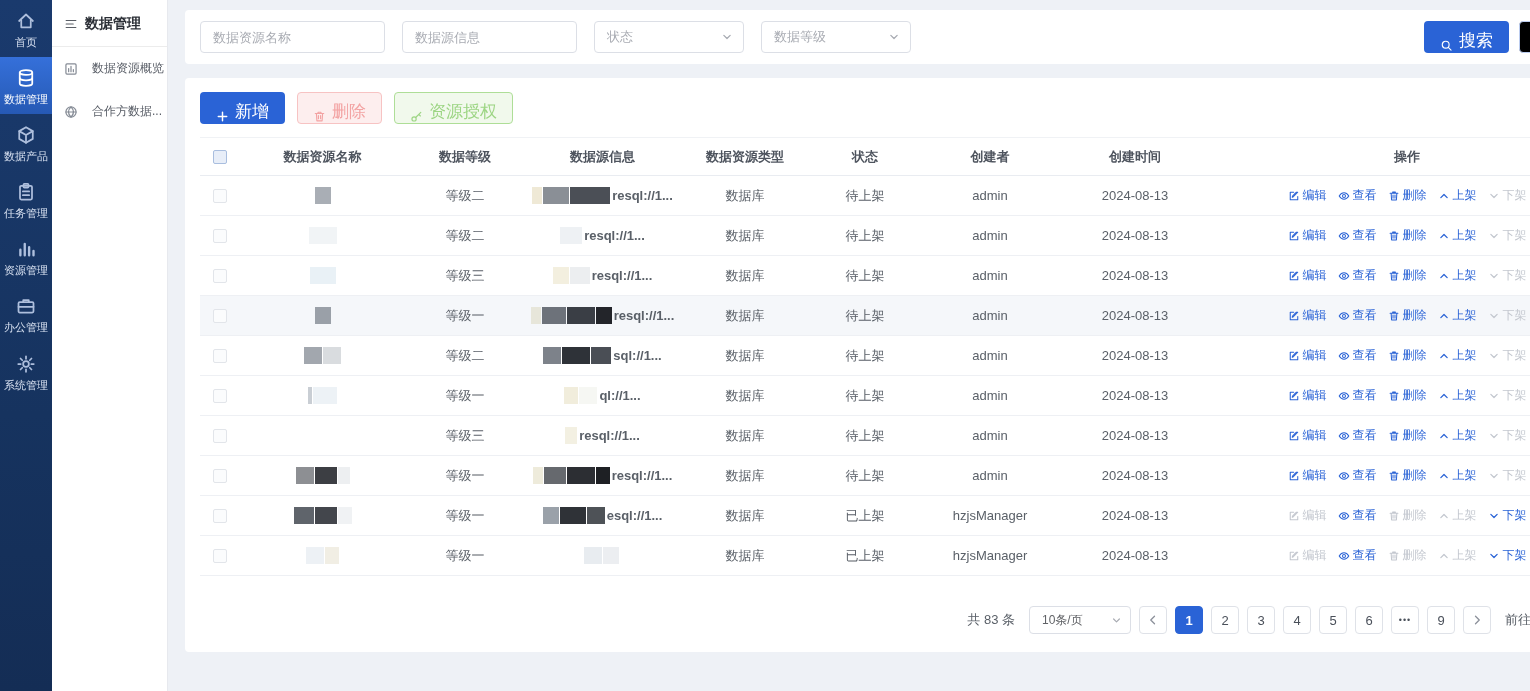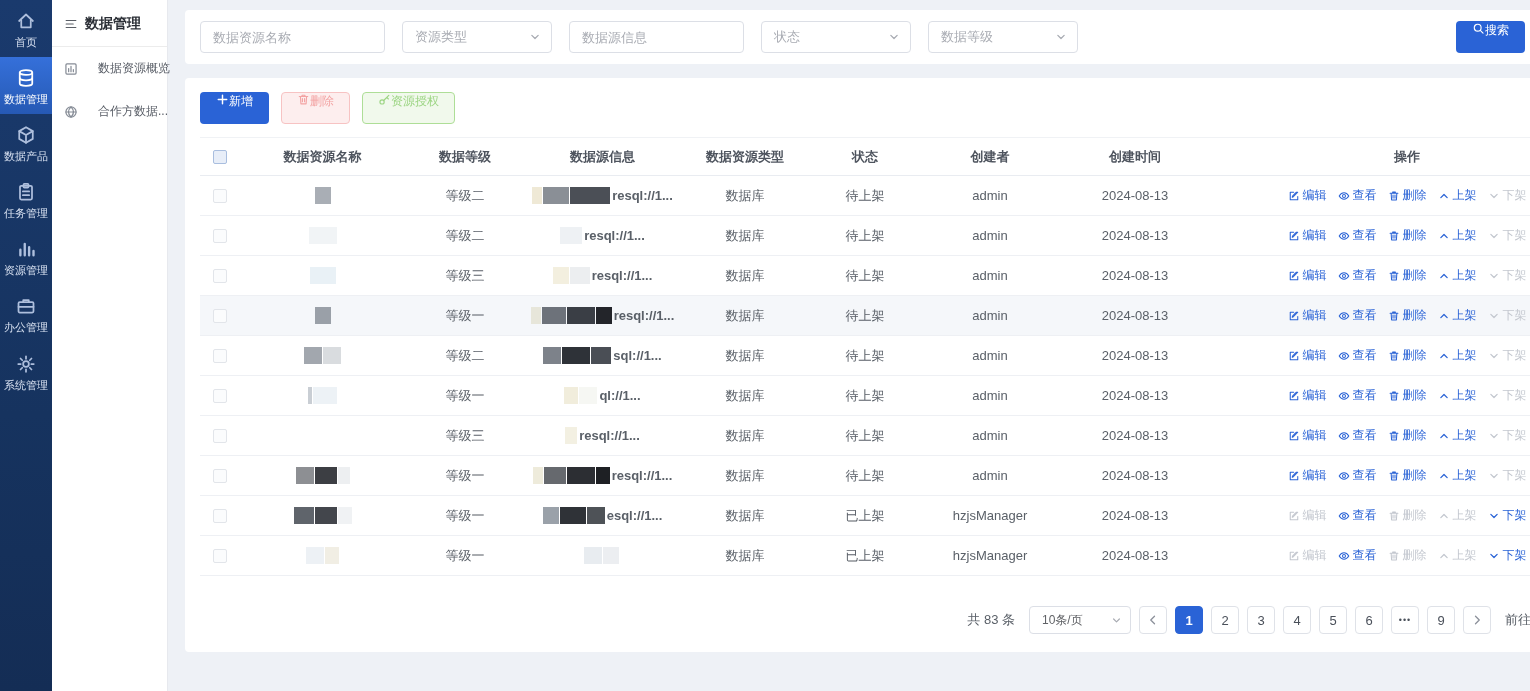--- a/index.html
+++ b/index.html
@@ -12,40 +12,40 @@
   .rail-item .ric { width:20px; height:20px; color:#aebfdd; }
   .rail-item .rlabel { font-size:11px; color:#d7e0f0; line-height:1.1; text-align:center; }
   .rail-item.active { background:linear-gradient(180deg,#3570da,#2659b4); }
   .rail-item.active .ric, .rail-item.active .rlabel { color:#ffffff; }
 
   
   .submenu { position:absolute; left:52px; top:0; width:116px; height:691px; background:#ffffff; border-right:1px solid #e7e9ee; z-index:2; }
   .submenu-header { display:flex; align-items:center; gap:7px; padding:15px 12px 13px; border-bottom:1px solid #ececec; cursor:pointer; }
   .submenu-header .stitle { font-size:14px; font-weight:bold; color:#2b2f36; white-space:nowrap; }
   .submenu-header .ric { width:14px; height:14px; color:#5a5e66; flex:none; }
-  .submenu-item { display:flex; align-items:center; gap:20px; padding:13px 12px; font-size:12px; color:#585d66; cursor:pointer; white-space:nowrap; }
+  .submenu-item { display:flex; align-items:center; gap:14px; padding:13px 12px; font-size:12px; color:#585d66; cursor:pointer; white-space:nowrap; }
   .submenu-item .ric { width:14px; height:14px; color:#868c96; flex:none; }
   .submenu-item.active, .submenu-item.active .ric { color:#2a63d6; }
 
   .ric svg, .ic svg { width:100%; height:100%; display:block; }
 
   
   .main { position:absolute; left:168px; top:0; width:1466px; height:691px; padding:10px 15px 0 17px; }
   .card { background:#ffffff; border-radius:4px; }
 
   
   .filter-card { padding:11px 15px; display:flex; align-items:center; gap:17px; }
   .f-input, .f-select { height:32px; border:1px solid #dcdfe6; border-radius:4px; background:#fff; font-size:13px; }
   .f-input { padding:0 12px; color:#444; font-family:inherit; }
   .f-input::placeholder { color:#a8abb2; }
   .f-select { display:flex; align-items:center; justify-content:space-between; padding:0 10px 0 12px; color:#a8abb2; cursor:pointer; }
   .f-select .ic { width:12px; height:12px; color:#a8abb2; }
   .w185{width:185px}.w150{width:150px}.w175{width:175px}
   .filter-actions { margin-left:auto; display:flex; gap:10px; }
-  .btn { height:32px; border-radius:4px; display:inline-flex; align-items:flex-start; padding:0 15px; font-size:12px; cursor:pointer; border:1px solid transparent; }
+  .btn { height:32px; border-radius:4px; display:inline-flex; align-items:flex-end; gap:6px; padding:0 15px; font-size:17px; cursor:pointer; border:1px solid transparent; }
   .btn .ic { width:13px; height:13px; }
   .btn-primary { background:#2a63d6; color:#fff; }
   .btn-reset { background:#000000; color:#5b7bc7; border-color:#bccdf0; }
 
   
   .table-card { margin-top:14px; padding:14px 15px 18px; min-height:552px; position:relative; }
   .toolbar { display:flex; gap:12px; }
   .btn-danger-soft { background:#fdeeee; color:#f3a3a3; border-color:#f7c3c3; cursor:not-allowed; }
   .btn-success-soft { background:#f1f9ec; color:#9cd583; border-color:#aede97; cursor:not-allowed; }
 
@@ -171,28 +171,20 @@
         </svg>
       </span>
     <span>合作方数据...</span>
   </div>
 </div>
 
 <div class="main">
 
   <div class="card filter-card">
     <input class="f-input w185" placeholder="数据资源名称" style="">
-    <div class="f-select w150">
-      <span>资源类型</span>
-      <span class="ic">
-          <svg xmlns="http://www.w3.org/2000/svg" viewBox="0 0 16 16" fill="none" stroke="currentColor" stroke-width="1.4" stroke-linecap="round" stroke-linejoin="round">
-            <path d="M3.8 5.8 8 10l4.2-4.2" stroke-width="1.7"></path>
-          </svg>
-        </span>
-    </div>
     <input class="f-input w175" placeholder="数据源信息" style="">
     <div class="f-select w150">
       <span>状态</span>
       <span class="ic">
           <svg xmlns="http://www.w3.org/2000/svg" viewBox="0 0 16 16" fill="none" stroke="currentColor" stroke-width="1.4" stroke-linecap="round" stroke-linejoin="round">
             <path d="M3.8 5.8 8 10l4.2-4.2" stroke-width="1.7"></path>
           </svg>
         </span>
     </div>
     <div class="f-select w150">

